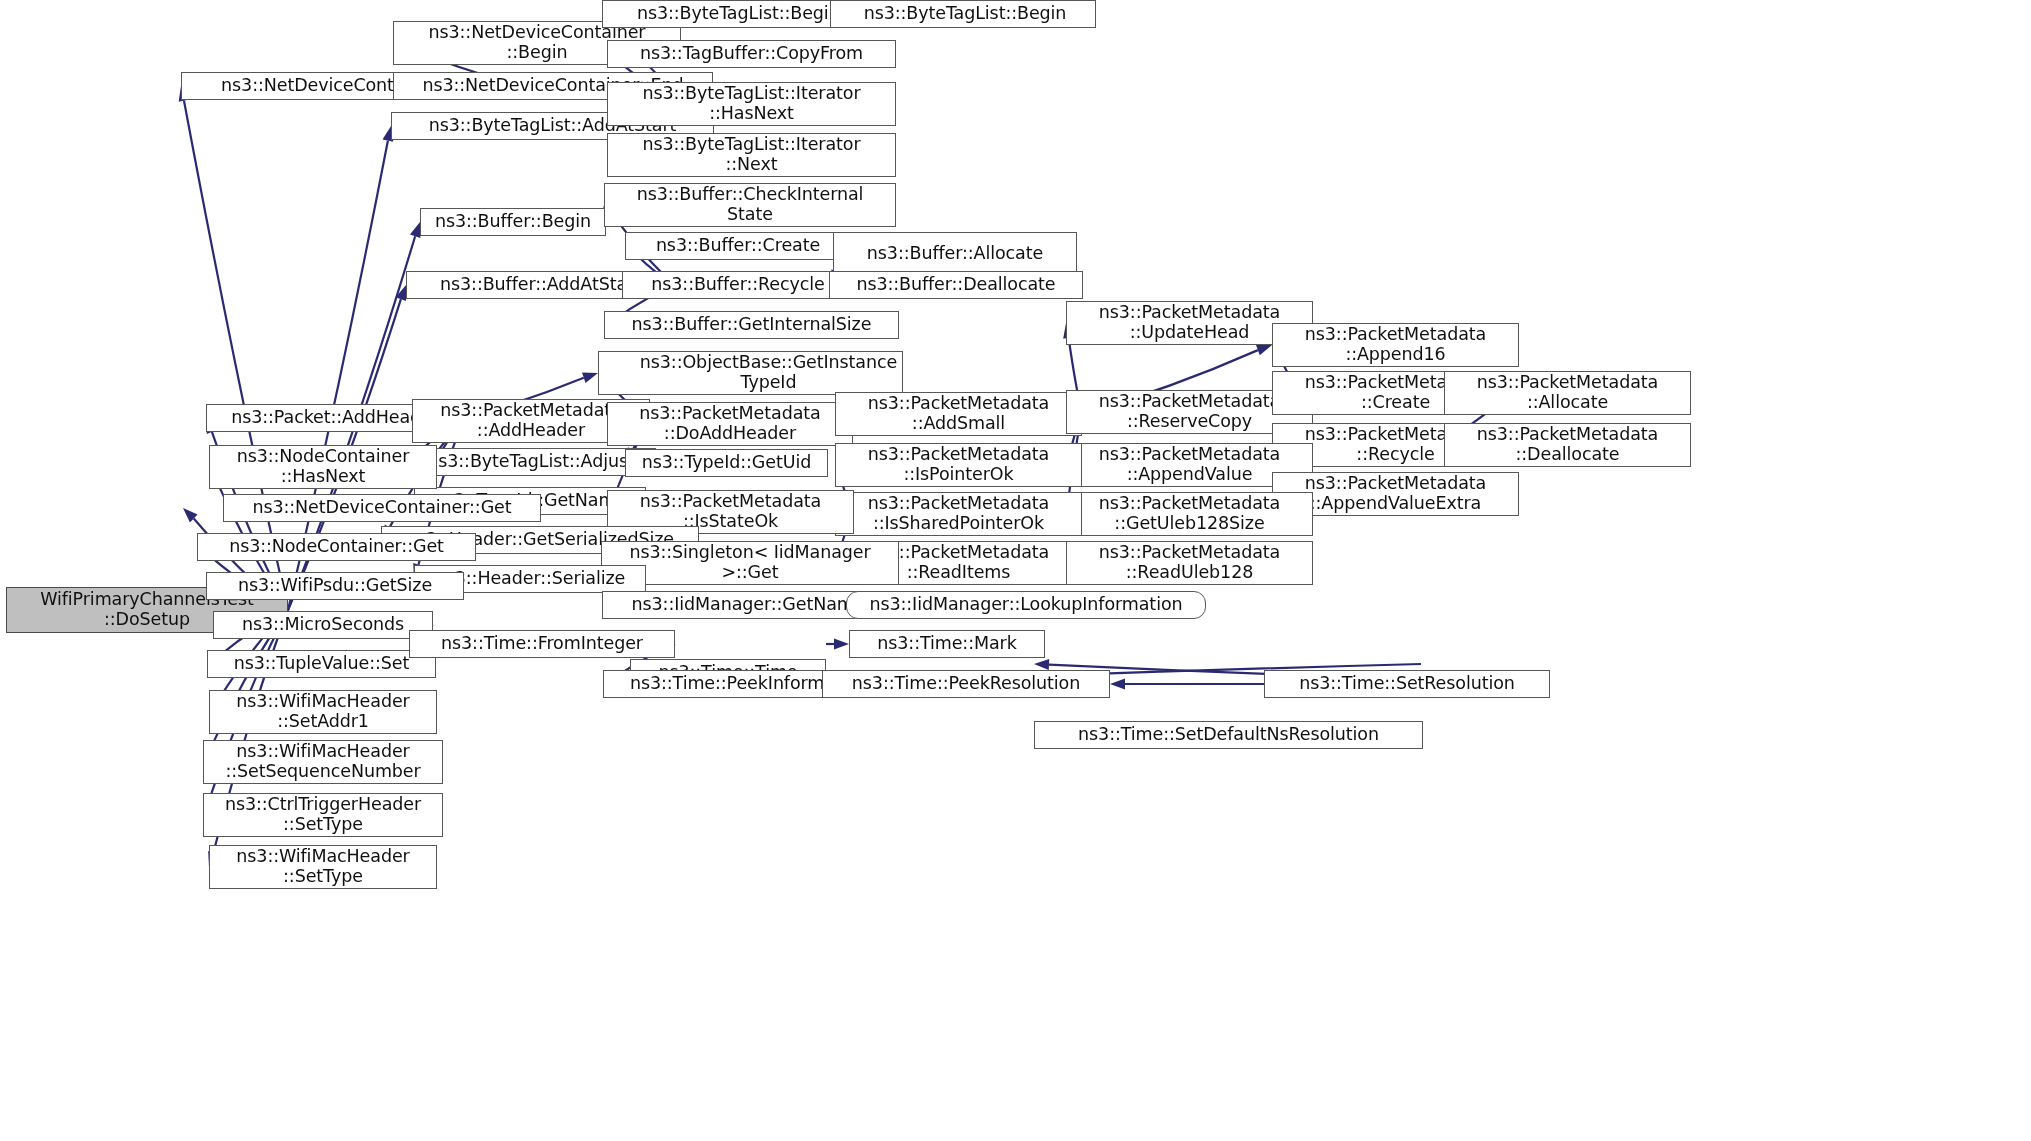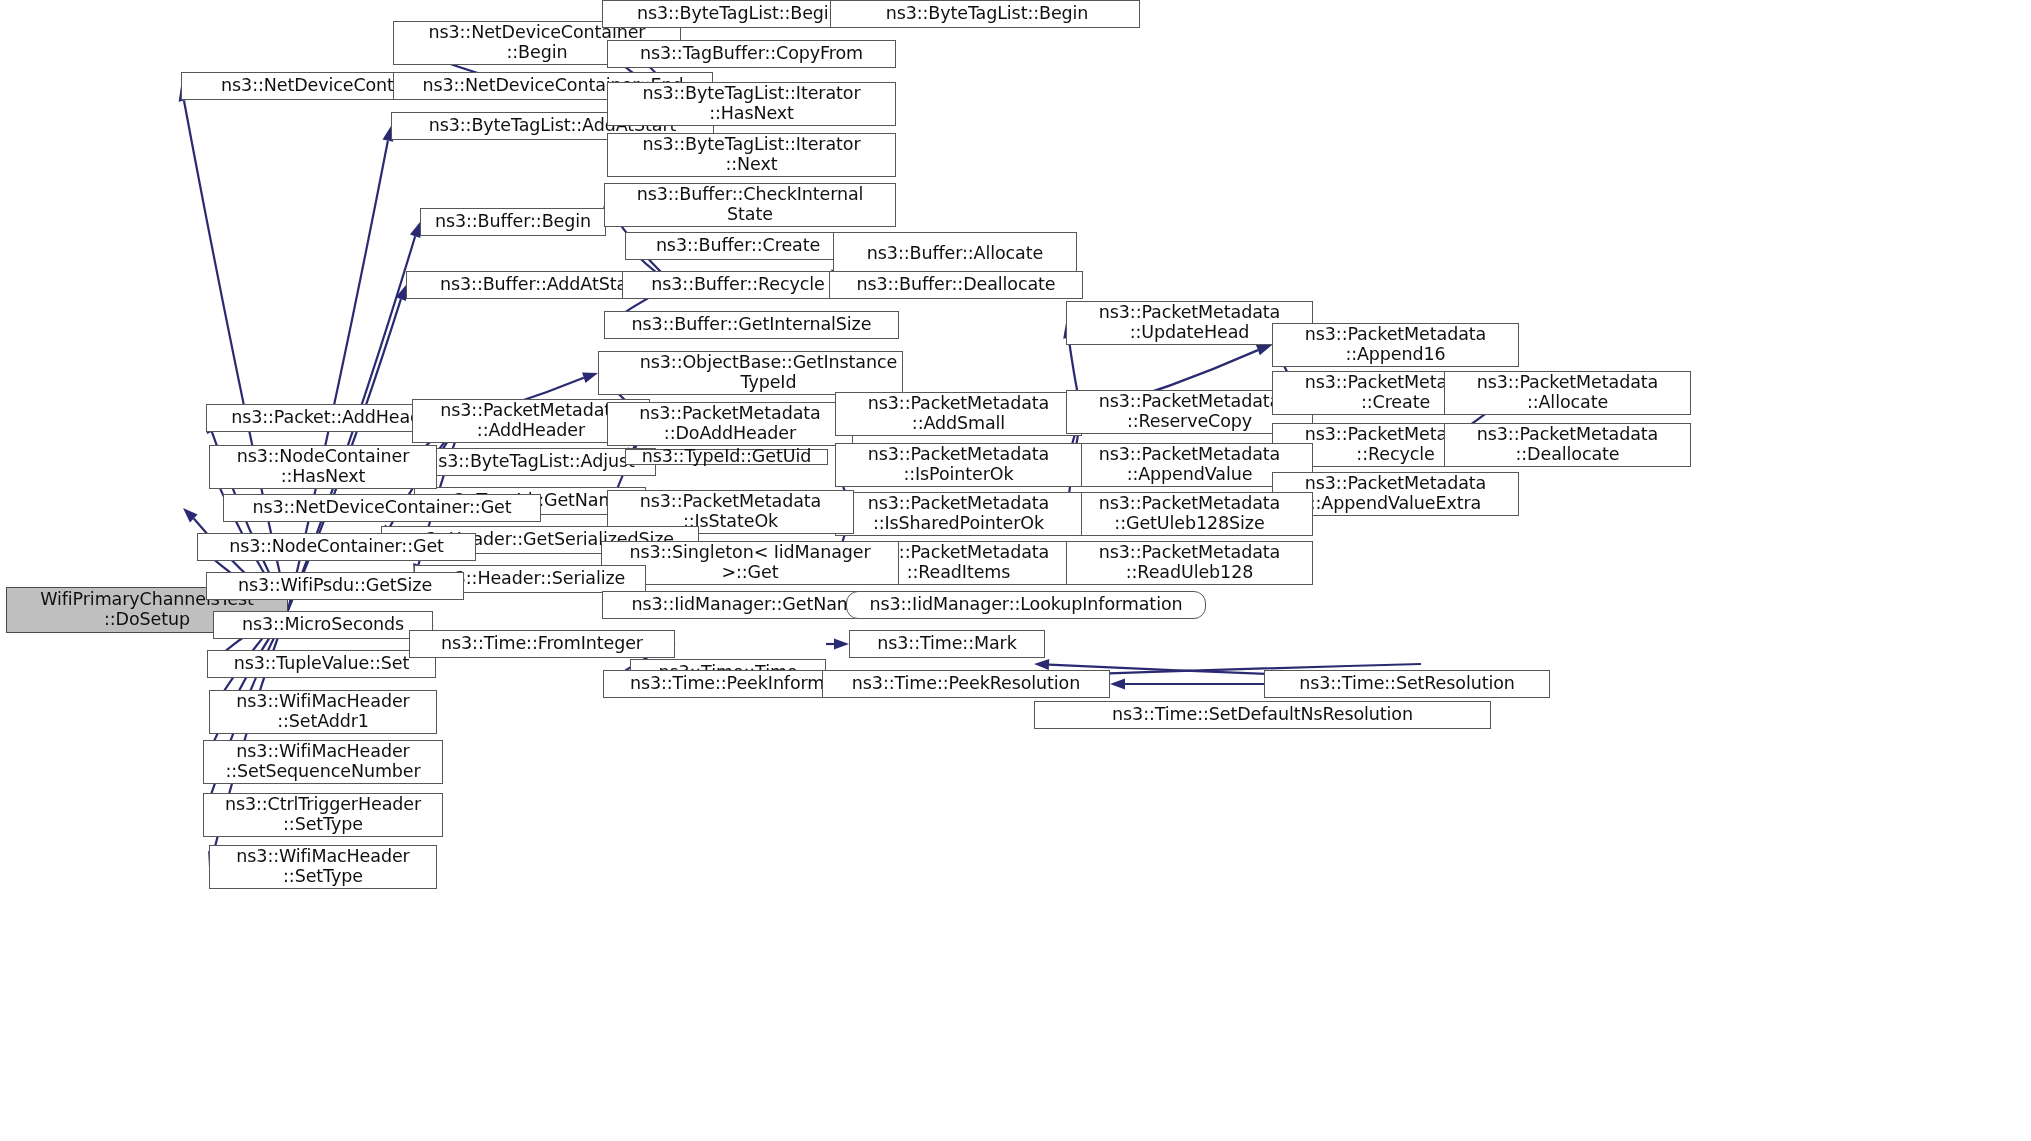--- a/index.html
+++ b/index.html
@@ -199,21 +199,21 @@
     </svg>
   <div id="nodes">
       <div class="node root" style="left: 6px; top: 587px; width: 282px; height: 46px;">WifiPrimaryChannelsTest
 ::DoSetup</div>
       <div class="node" style="left: 181px; top: 72px; width: 342px; height: 28px;">ns3::NetDeviceContainer::Add</div>
       <div class="node" style="left: 393px; top: 21px; width: 288px; height: 44px;">ns3::NetDeviceContainer
 ::Begin</div>
       <div class="node" style="left: 393px; top: 72px; width: 320px; height: 28px;">ns3::NetDeviceContainer::End</div>
       <div class="node" style="left: 391px; top: 112px; width: 323px; height: 28px;">ns3::ByteTagList::AddAtStart</div>
       <div class="node" style="left: 602px; top: 0px; width: 294px; height: 28px;">ns3::ByteTagList::BeginAll</div>
-      <div class="node" style="left: 830px; top: 0px; width: 310px; height: 28px; padding-left: 8px;">ns3::ByteTagList::Begin</div>
+      <div class="node" style="left: 830px; top: 0px; width: 266px; height: 28px; padding-left: 8px;">ns3::ByteTagList::Begin</div>
       <div class="node" style="left: 607px; top: 40px; width: 289px; height: 28px;">ns3::TagBuffer::CopyFrom</div>
       <div class="node" style="left: 607px; top: 82px; width: 289px; height: 44px;">ns3::ByteTagList::Iterator
 ::HasNext</div>
       <div class="node" style="left: 607px; top: 133px; width: 289px; height: 44px;">ns3::ByteTagList::Iterator
 ::Next</div>
       <div class="node" style="left: 420px; top: 208px; width: 186px; height: 28px;">ns3::Buffer::Begin</div>
       <div class="node" style="left: 604px; top: 183px; width: 292px; height: 44px;">ns3::Buffer::CheckInternal
 State</div>
       <div class="node" style="left: 625px; top: 232px; width: 226px; height: 28px;">ns3::Buffer::Create</div>
       <div class="node" style="left: 833px; top: 232px; width: 244px; height: 44px;">ns3::Buffer::Allocate</div>
@@ -252,21 +252,21 @@
 ::GetUleb128Size</div>
       <div class="node" style="left: 835px; top: 443px; width: 247px; height: 44px;">ns3::PacketMetadata
 ::IsPointerOk</div>
       <div class="node" style="left: 835px; top: 492px; width: 247px; height: 44px;">ns3::PacketMetadata
 ::IsSharedPointerOk</div>
       <div class="node" style="left: 835px; top: 541px; width: 247px; height: 44px;">ns3::PacketMetadata
 ::ReadItems</div>
       <div class="node" style="left: 1066px; top: 541px; width: 247px; height: 44px;">ns3::PacketMetadata
 ::ReadUleb128</div>
       <div class="node" style="left: 406px; top: 448px; width: 250px; height: 28px;">ns3::ByteTagList::Adjust</div>
-      <div class="node" style="left: 625px; top: 449px; width: 203px; height: 16px;">ns3::TypeId::GetUid</div>
+      <div class="node" style="left: 625px; top: 449px; width: 203px; height: 28px;">ns3::TypeId::GetUid</div>
       <div class="node" style="left: 414px; top: 487px; width: 232px; height: 28px;">ns3::TypeId::GetName</div>
       <div class="node" style="left: 607px; top: 490px; width: 247px; height: 44px;">ns3::PacketMetadata
 ::IsStateOk</div>
       <div class="node" style="left: 381px; top: 526px; width: 318px; height: 28px;">ns3::Header::GetSerializedSize</div>
       <div class="node" style="left: 601px; top: 541px; width: 298px; height: 44px;">ns3::Singleton&lt; IidManager
 &gt;::Get</div>
       <div class="node" style="left: 414px; top: 565px; width: 232px; height: 28px;">ns3::Header::Serialize</div>
       <div class="node" style="left: 602px; top: 591px; width: 292px; height: 28px;">ns3::IidManager::GetName</div>
       <div class="node" style="left: 846px; top: 591px; width: 360px; height: 28px; border-radius: 12px;">ns3::IidManager::LookupInformation</div>
       <div class="node" style="left: 209px; top: 445px; width: 228px; height: 44px;">ns3::NodeContainer
@@ -282,16 +282,16 @@
 ::SetSequenceNumber</div>
       <div class="node" style="left: 203px; top: 793px; width: 240px; height: 44px;">ns3::CtrlTriggerHeader
 ::SetType</div>
       <div class="node" style="left: 209px; top: 845px; width: 228px; height: 44px;">ns3::WifiMacHeader
 ::SetType</div>
       <div class="node" style="left: 409px; top: 630px; width: 266px; height: 28px;">ns3::Time::FromInteger</div>
       <div class="node" style="left: 630px; top: 630px; width: 196px; height: 28px; margin-top: 29px;">ns3::Time::Time</div>
       <div class="node" style="left: 849px; top: 630px; width: 196px; height: 28px;">ns3::Time::Mark</div>
       <div class="node" style="left: 603px; top: 670px; width: 292px; height: 28px;">ns3::Time::PeekInformation</div>
       <div class="node" style="left: 822px; top: 670px; width: 288px; height: 28px;">ns3::Time::PeekResolution</div>
-      <div class="node" style="left: 1034px; top: 654px; width: 457px; height: 28px; margin-top: 47px;">ns3::Time::SetDefaultNsResolution</div>
+      <div class="node" style="left: 1034px; top: 674px; width: 389px; height: 28px; margin-top: 47px;">ns3::Time::SetDefaultNsResolution</div>
       <div class="node" style="left: 1264px; top: 670px; width: 286px; height: 28px;">ns3::Time::SetResolution</div>
     </div>
 </div>
 
 </body></html>

